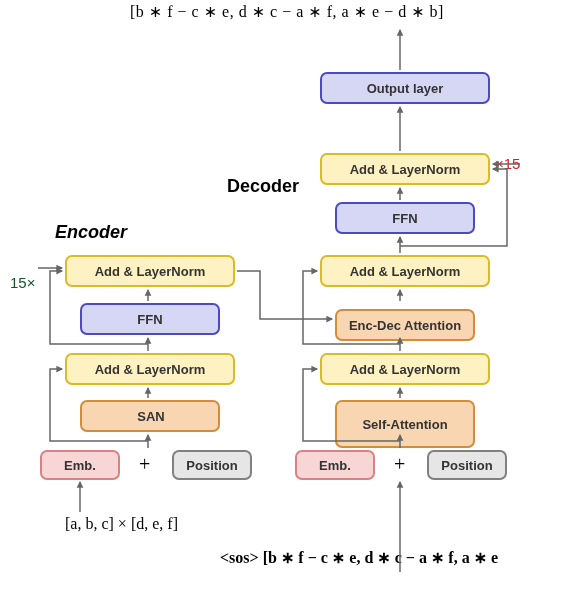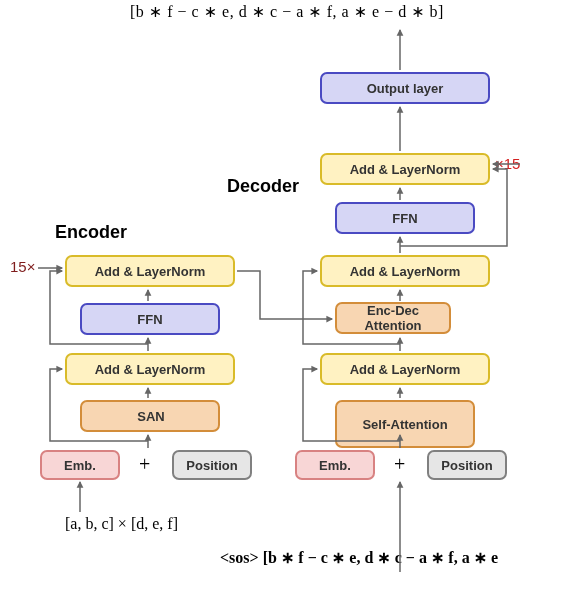--- a/index.html
+++ b/index.html
@@ -44,41 +44,41 @@
   .rep     {position:absolute;font-size:15px;}
   .math    {position:absolute;font-family:"Times New Roman",Times,serif;font-size:16px;white-space:nowrap;}
   .plus    {position:absolute;font-size:20px;font-family:"Times New Roman",serif;}
   svg.wires{position:absolute;left:0;top:0;pointer-events:none;}
 </style>
 </head>
 <body>
 
 <div class="math" style="left:130px;top:2px;letter-spacing:.5px;">[b ∗ f − c ∗ e, d ∗ c − a ∗ f, a ∗ e − d ∗ b]</div>
 
-<div class="section" style="left:55px;top:222px;">Encoder</div>
+<div class="section" style="left:55px;top:222px;font-style:italic;">Encoder</div>
 <div class="section" style="left:227px;top:128px;margin-top:48px;">Decoder</div>
 
-<div class="rep" style="left: 10px; top: 258px; color: #7f1d1d;">15×</div>
+<div class="rep" style="left: 10px; top: 274px; color: #14532d;">15×</div>
 <div class="rep" style="left: 495px; top: 155px; color: rgb(212, 32, 32);">×15</div>
 
 <div class="box yellow" style="left:65px;top:255px;width:170px;height:32px;">Add &amp; LayerNorm</div>
 <div class="box purple" style="left:80px;top:303px;width:140px;height:32px;">FFN</div>
 <div class="box yellow" style="left:65px;top:353px;width:170px;height:32px;">Add &amp; LayerNorm</div>
 <div class="box orange" style="left:80px;top:400px;width:140px;height:32px;padding-left:6px;">SAN</div>
 <div class="box pink" style="left:40px;top:450px;width:80px;height:30px;">Emb.</div>
 <div class="plus" style="left:139px;top:453px;">+</div>
 <div class="box gray" style="left:172px;top:450px;width:80px;height:30px;">Position</div>
 
 <div class="math" style="left:65px;top:515px;text-align:right;">[a, b, c] × [d, e, f]</div>
 
 <div class="box purple" style="left:320px;top:72px;width:170px;height:32px;">Output layer</div>
 <div class="box yellow" style="left:320px;top:153px;width:170px;height:32px;">Add &amp; LayerNorm</div>
 <div class="box purple" style="left:335px;top:202px;width:140px;height:32px;">FFN</div>
 <div class="box yellow" style="left:320px;top:255px;width:170px;height:32px;">Add &amp; LayerNorm</div>
-<div class="box orange" style="left:335px;top:302px;width:116px;height:32px;">Enc-Dec Attention</div>
+<div class="box orange" style="left:335px;top:309px;width:140px;height:32px;">Enc-Dec Attention</div>
 <div class="box yellow" style="left:320px;top:353px;width:170px;height:32px;">Add &amp; LayerNorm</div>
 <div class="box orange" style="left:335px;top:400px;width:140px;height:48px;">Self-Attention</div>
 <div class="box pink" style="left:295px;top:450px;width:80px;height:30px;">Emb.</div>
 <div class="plus" style="left:394px;top:453px;">+</div>
 <div class="box gray" style="left:427px;top:450px;width:80px;height:30px;">Position</div>
 
 <div class="math" style="left:220px;top:548px;font-weight:bold;">&lt;sos&gt; [b ∗ f − c ∗ e, d ∗ c − a ∗ f, a ∗ e</div>
 
 <svg class="wires" width="586" height="600">
   <defs>

